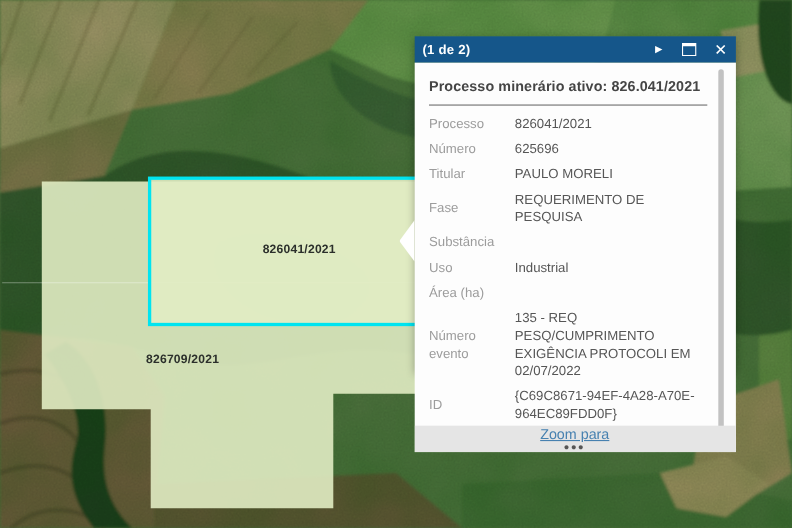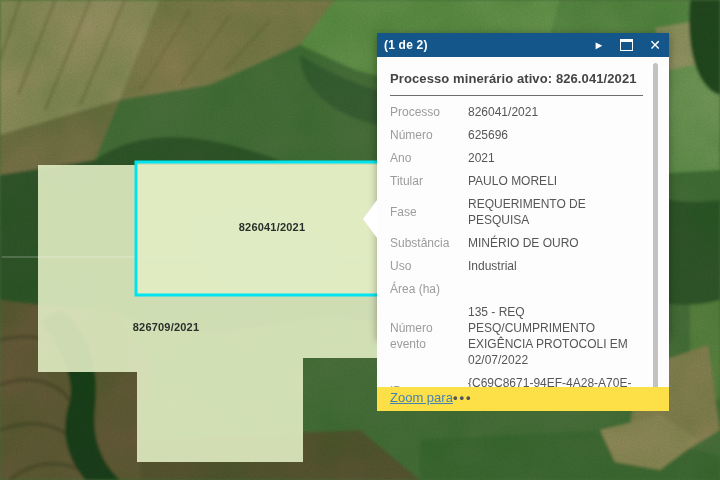--- a/index.html
+++ b/index.html
@@ -55,23 +55,24 @@
   }
   .field-value{
     font-size:12px;line-height:16px;color:#565656;flex:1;
   }
   .pre-line{white-space:pre-line;}
   .popup-scrollbar{
     position:absolute;right:11px;top:6px;bottom:6px;width:5px;
     background:#c2c2c2;border-radius:3px;cursor:pointer;
   }
   .popup-footer{
-    position:absolute;left:0;right:0;bottom:0;height:21px;background:#fde047;
-    display:flex;align-items:center;justify-content:flex-start;
+    position:absolute;left:0;right:0;bottom:0;height:21px;background:#e5e5e5;
+    display:flex;align-items:center;justify-content:space-between;
     padding:0 14px 3px 13px;
+    flex-direction:column;
   }
   .zoom-link{
     font-size:13px;color:#4781b0;text-decoration:underline;cursor:pointer;
   }
   .more-dots{
     font-size:13px;color:#555;letter-spacing:2px;cursor:pointer;line-height:10px;
     font-weight:bold;
   }
 </style>
 </head>
@@ -165,34 +166,29 @@
       <div>
         <div class="field-row">
           <div class="field-label">Processo</div>
           <div class="field-value">826041/2021</div>
         </div>
         <div class="field-row">
           <div class="field-label">Número</div>
           <div class="field-value">625696</div>
         </div>
         <div class="field-row">
-          <div class="field-label">Ano</div>
-          <div class="field-value">2021</div>
-        </div>
-        <div class="field-row">
           <div class="field-label">Titular</div>
           <div class="field-value">PAULO MORELI</div>
         </div>
         <div class="field-row">
           <div class="field-label">Fase</div>
           <div class="field-value">REQUERIMENTO DE PESQUISA</div>
         </div>
         <div class="field-row">
           <div class="field-label">Substância</div>
-          <div class="field-value">MINÉRIO DE OURO</div>
         </div>
         <div class="field-row">
           <div class="field-label">Uso</div>
           <div class="field-value">Industrial</div>
         </div>
         <div class="field-row">
           <div class="field-label">Área (ha)</div>
         </div>
         <div class="field-row">
           <div class="field-label">Número evento</div>

